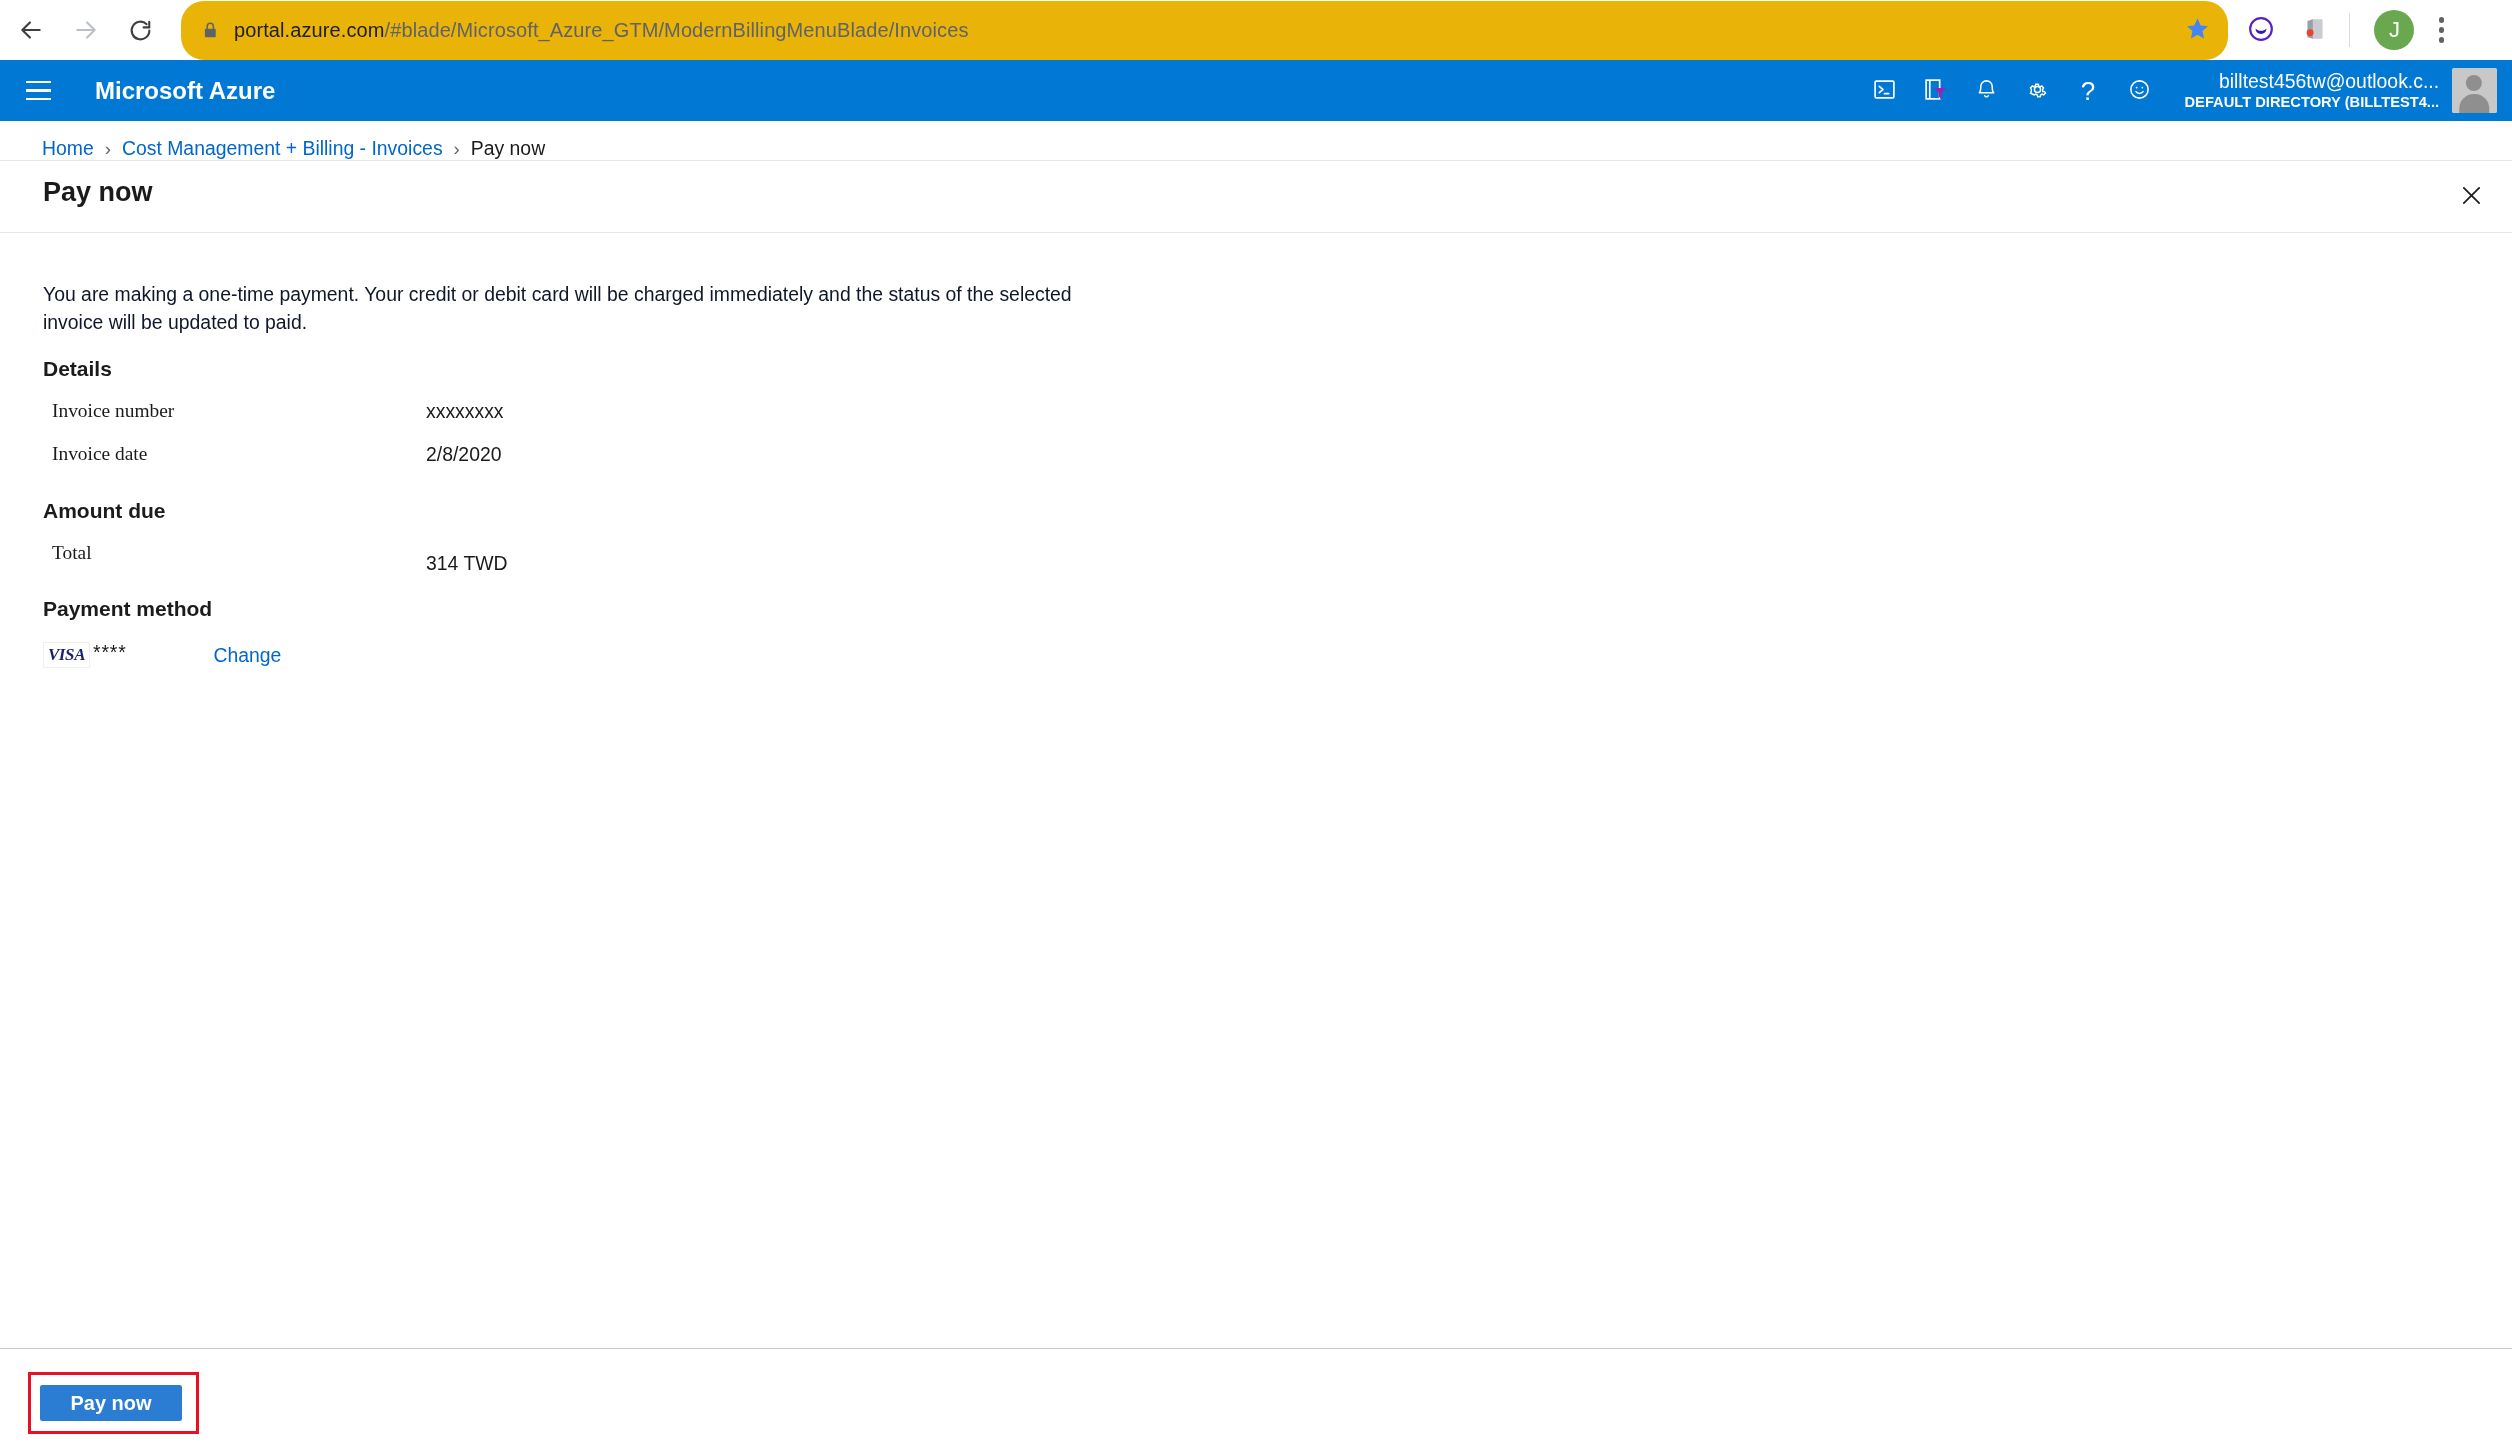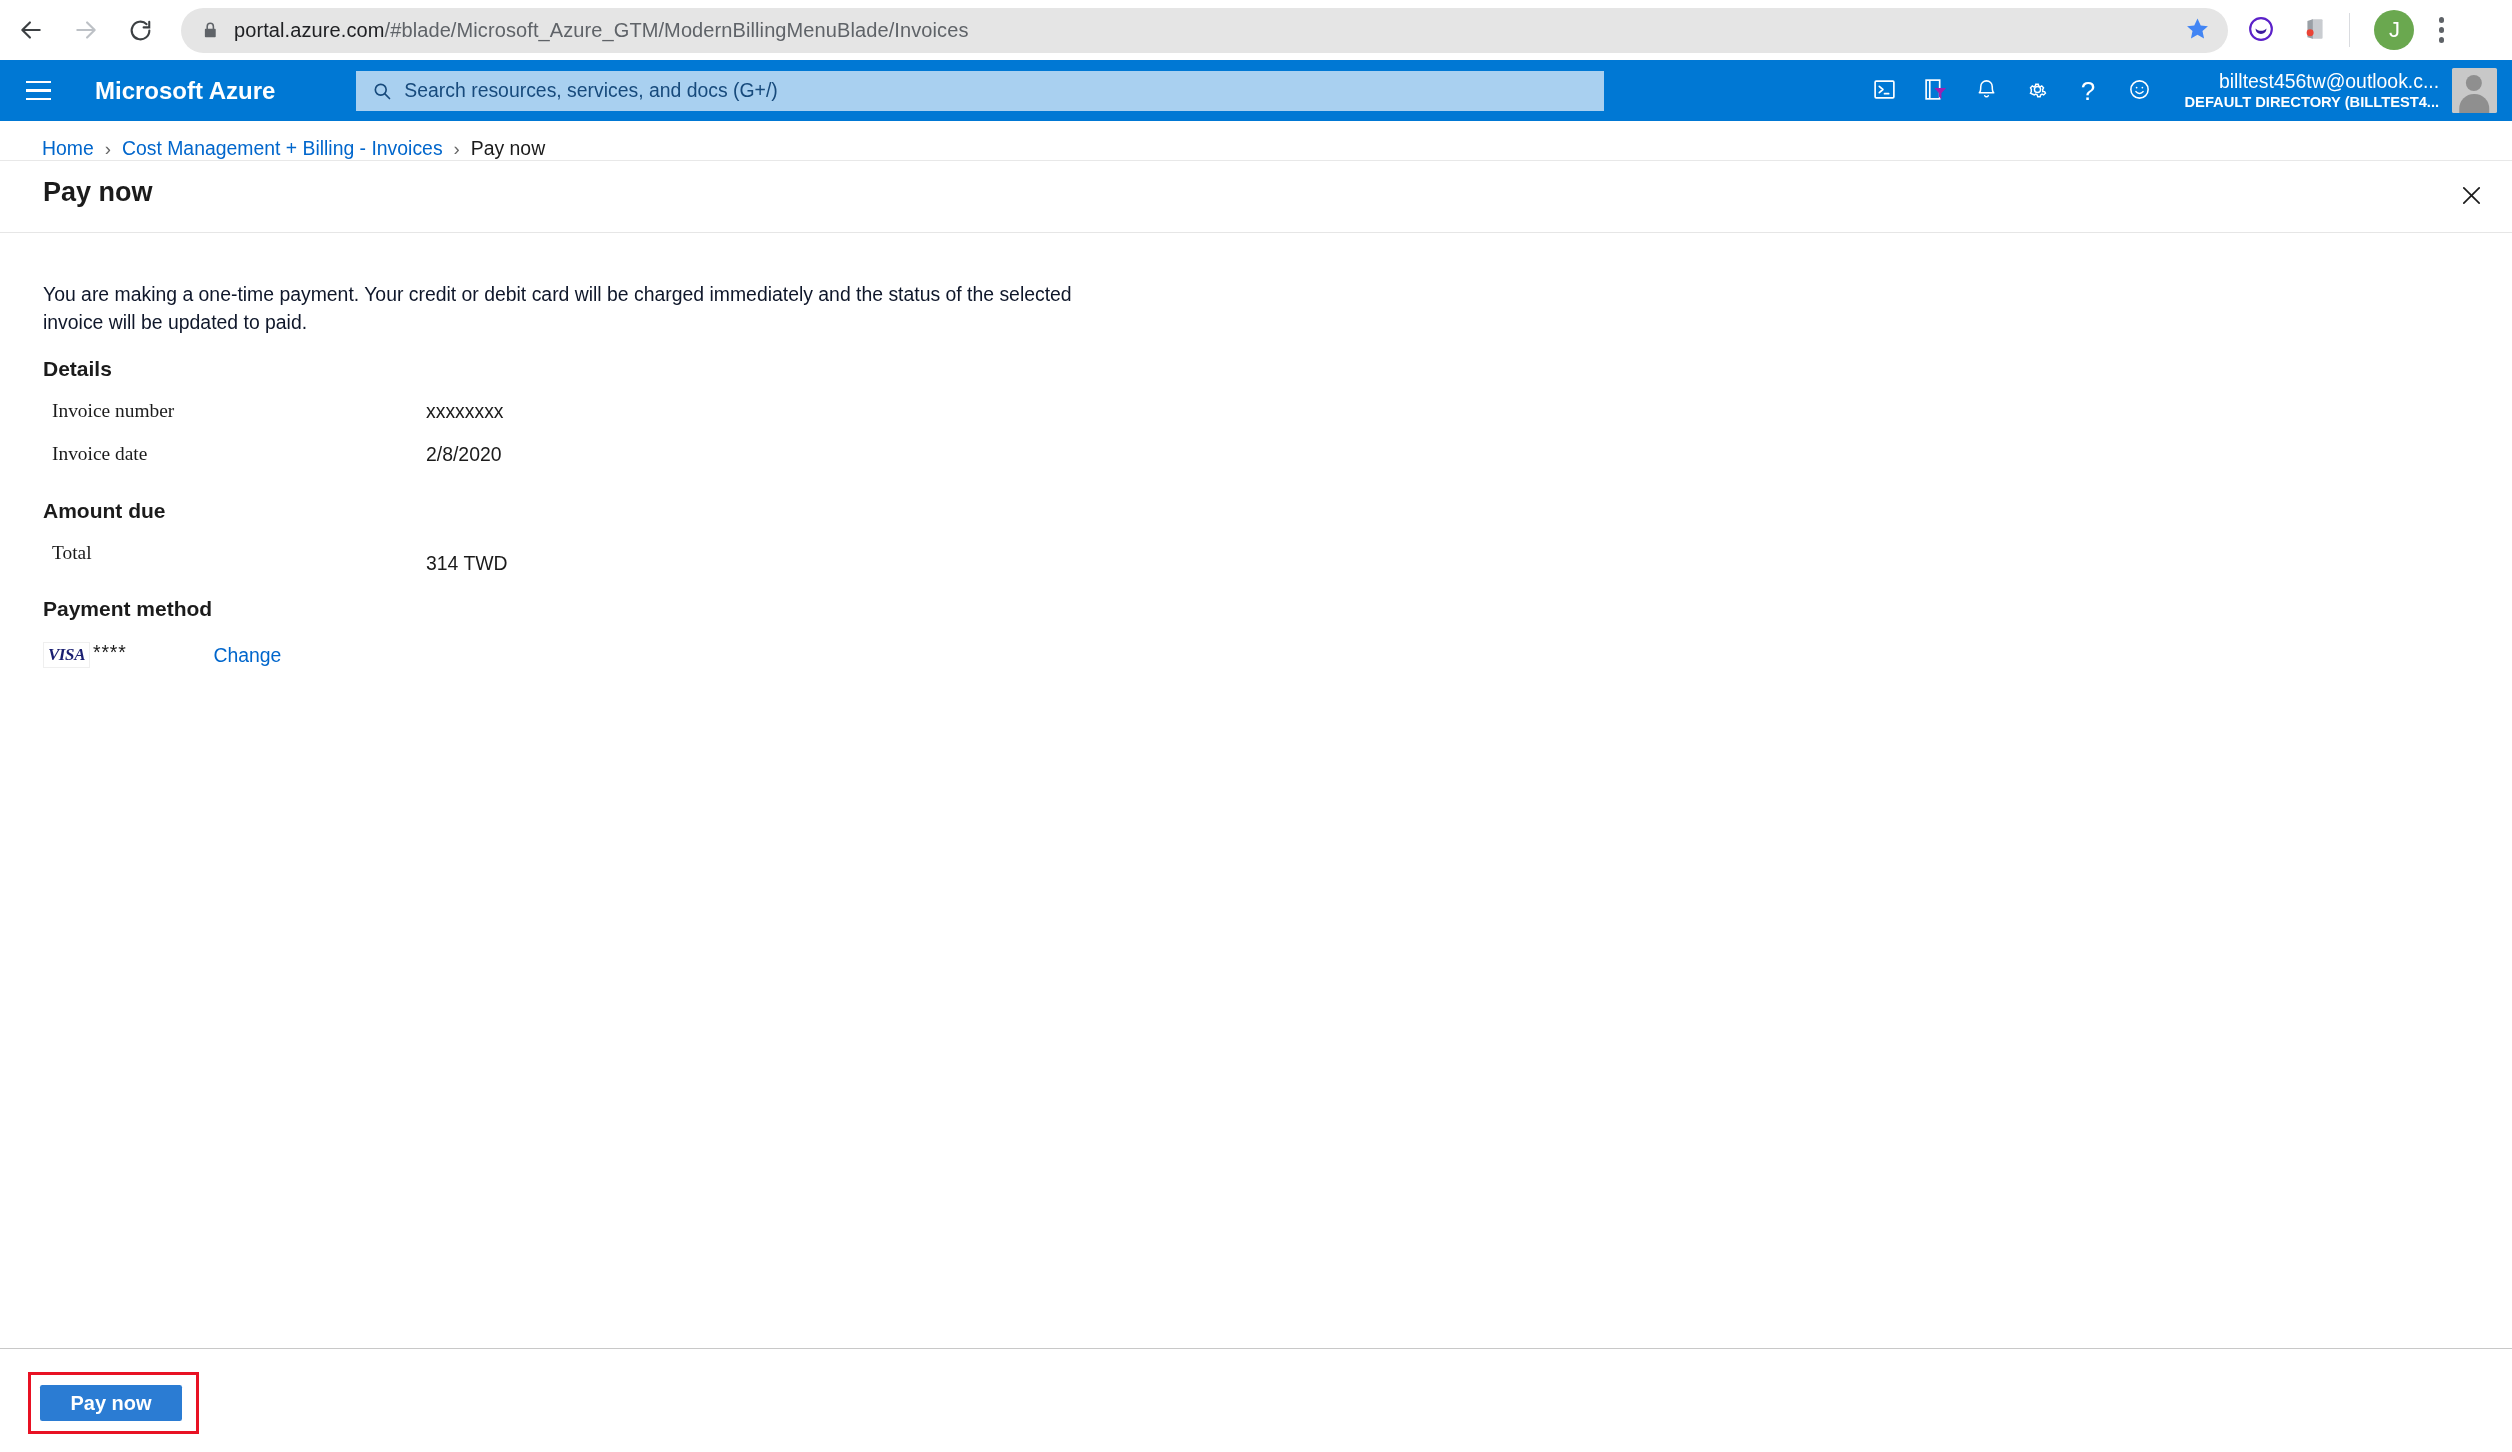--- a/index.html
+++ b/index.html
@@ -24,23 +24,23 @@
   .nav-btn {
     width: 47px; height: 47px;
     margin-left: 7.8px;
     display: flex; align-items: center; justify-content: center;
     border-radius: 50%;
     flex: 0 0 auto;
   }
   .nav-btn svg { display: block; }
   .omnibox {
     margin-left: 17px;
-    height: 45px;
+    height: 59px;
     flex: 1 1 auto;
-    background: #e5e5e5;
+    background: #eab308;
     border-radius: 23px;
     display: flex;
     align-items: center;
     padding: 7px 20px;
     max-width: 2047px;
     position: relative;
   }
   .lock-icon { flex: 0 0 auto; margin-right: 14px; display:flex; align-items:center; }
   .url-text {
     font-size: 20px;
@@ -417,29 +417,20 @@
   <div class="hamburger">
     <span style="display:flex;flex-direction:column;gap:6.2px;">
       <i></i>
         <i></i>
         <i></i>
     </span>
   </div>
 
   <div class="azure-brand">Microsoft Azure</div>
 
-  <div class="azure-search">
-    <span class="s-icon">
-      <svg width="20" height="20" viewBox="0 0 24 24" fill="none" stroke="#174a7c" stroke-width="2" stroke-linecap="round">
-        <circle cx="10.5" cy="10.5" r="6.5"></circle>
-        <line x1="15.5" y1="15.5" x2="21" y2="21"></line>
-      </svg>
-    </span>
-    <span class="s-text">Search resources, services, and docs (G+/)</span>
-  </div>
 
   <div class="azure-bar-right">
 
     <div class="azure-icon">
       <span>
         <svg width="25" height="25" viewBox="0 0 24 24" fill="none" stroke="#ffffff" stroke-width="1.6">
           <rect x="3" y="4" width="18" height="16" rx="1"></rect>
           <polyline points="7 9 10.5 12 7 15" stroke-linecap="round" stroke-linejoin="round"></polyline>
           <line x1="12" y1="16" x2="16" y2="16" stroke-linecap="round"></line>
         </svg>

